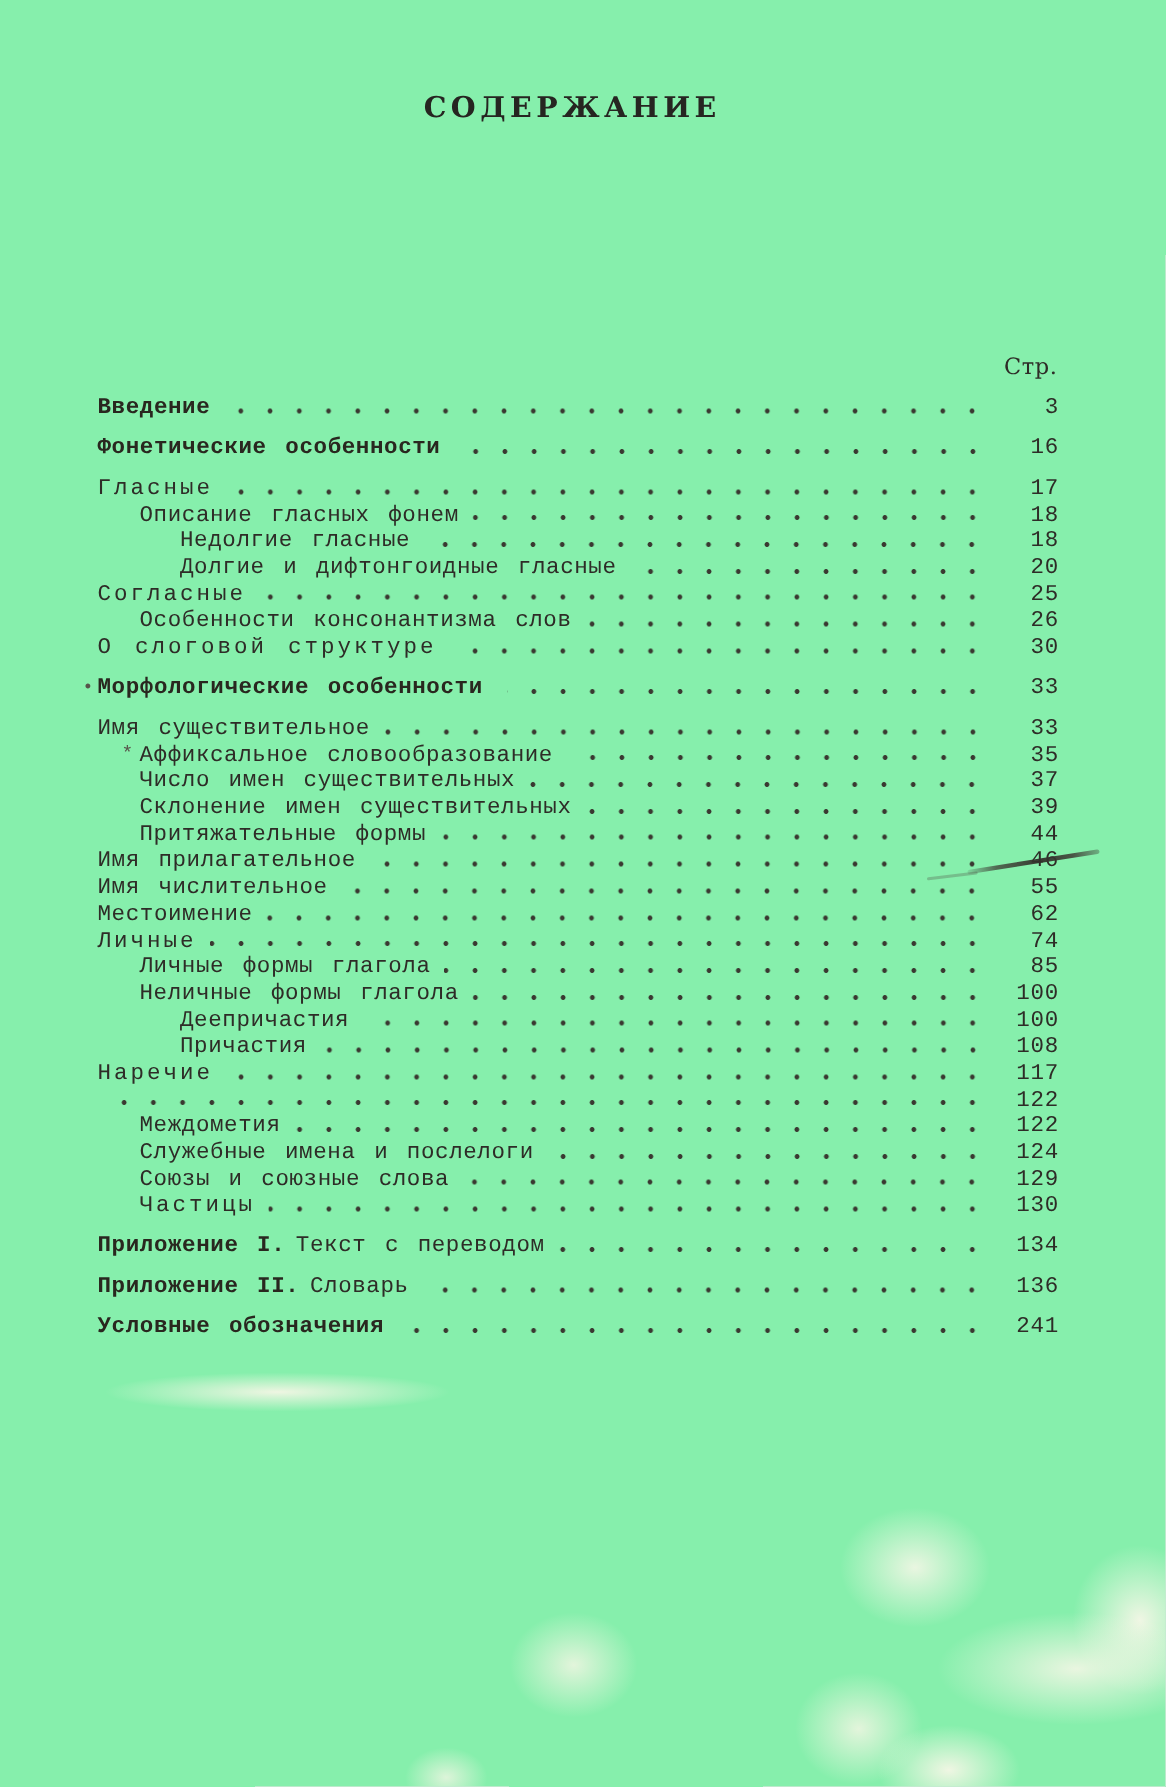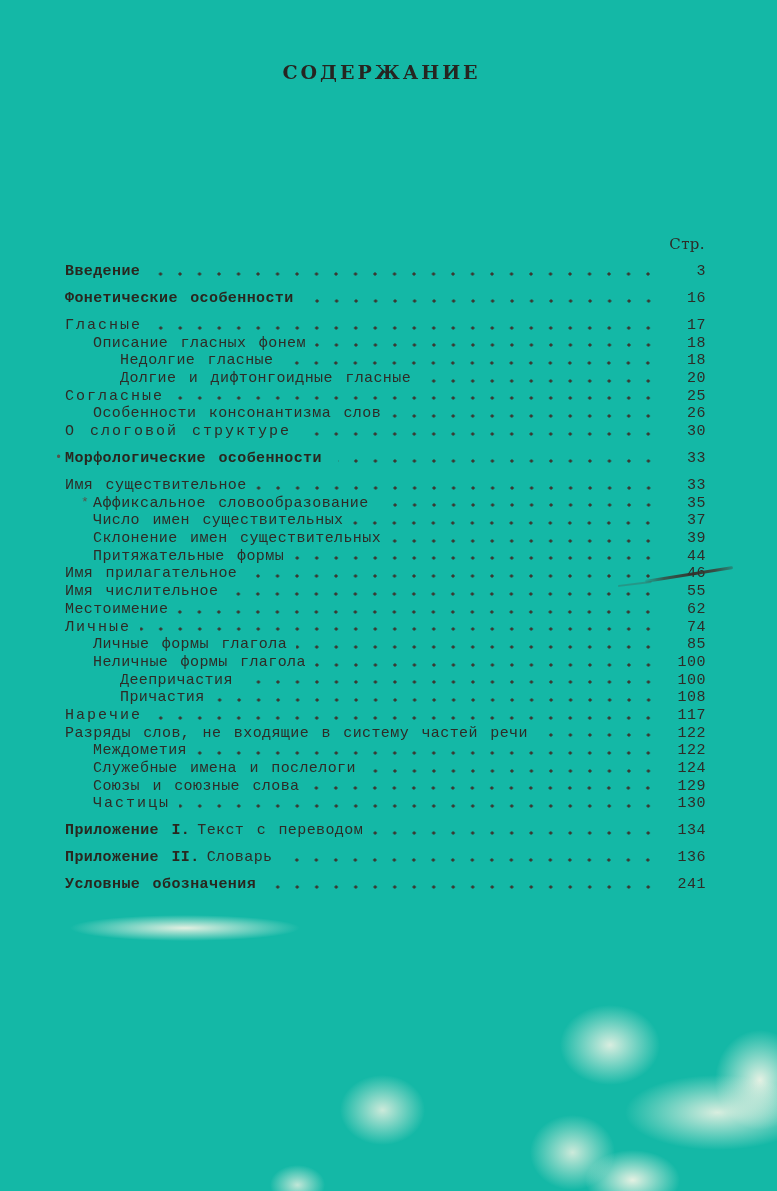--- a/index.html
+++ b/index.html
@@ -1,20 +1,20 @@
 <!DOCTYPE html>
 <html><head>
 <meta charset="utf-8">
 <style>
   html,body{margin:0;padding:0;background:#e8e8e6;}
   .page{
     position:relative;
     width:777px;height:1191px;
     margin:0 auto;
-    background:#14b8a6;
+    background:#86efac;
     font-family:"DejaVu Serif","Liberation Serif",serif;
     color:#2e2c27;
     overflow:hidden;
   }
   .title{
     position:absolute;top:61px;left:0;right:14px;
     text-align:center;
     font-size:19px;font-weight:bold;
     letter-spacing:3px;
     color:#262521;
@@ -208,21 +208,20 @@
           <span class="label"><b></b><span class="t">Причастия</span></span>
           <span class="leader"></span>
           <span class="num">108</span>
         </div>
         <div class="row lvl0 ls">
           <span class="label"><b></b><span class="t">Наречие</span></span>
           <span class="leader"></span>
           <span class="num">117</span>
         </div>
         <div class="row lvl0">
-          <span class="label"><b></b><span class="t">Разряды слов, не входящие в систему частей речи</span></span>
           <span class="leader"></span>
           <span class="num">122</span>
         </div>
         <div class="row lvl1">
           <span class="label"><b></b><span class="t">Междометия</span></span>
           <span class="leader"></span>
           <span class="num">122</span>
         </div>
         <div class="row lvl1">
           <span class="label"><b></b><span class="t">Служебные имена и послелоги</span></span>

